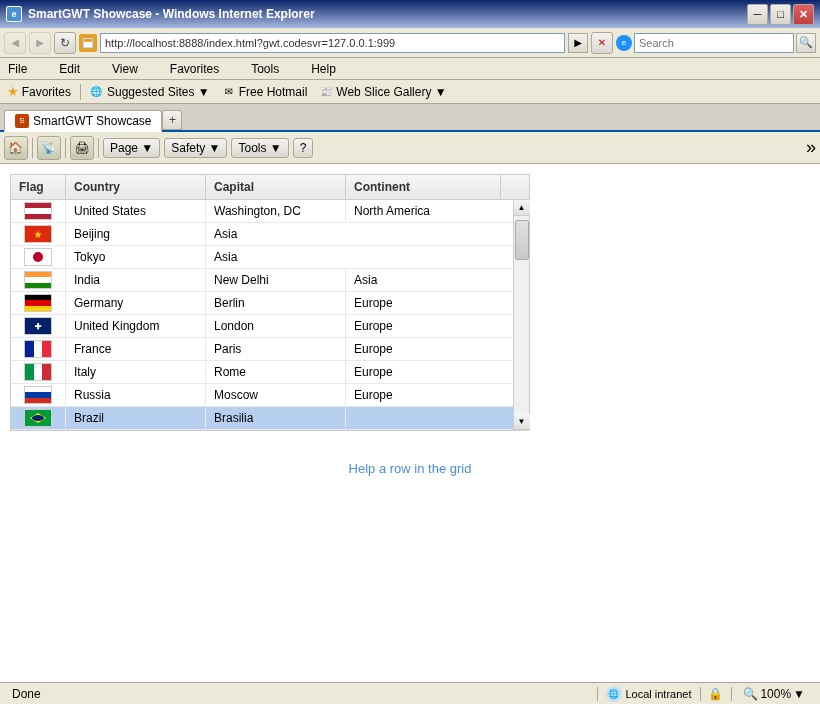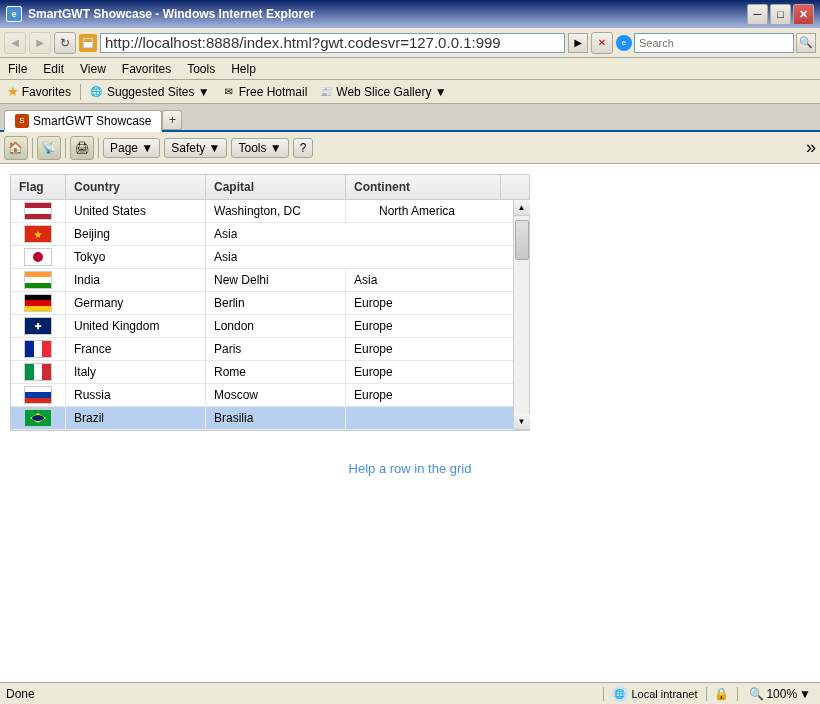--- a/index.html
+++ b/index.html
@@ -88,21 +88,21 @@
       display: flex;
       align-items: center;
       justify-content: center;
       font-size: 9px;
     }
     .address-input {
       flex: 1;
       height: 20px;
       border: 1px solid #7f9db9;
       background: white;
-      font-size: 15px;
+      font-size: 11px;
       padding: 0 4px;
       color: #333;
     }
     .go-btn {
       width: 20px;
       height: 20px;
       background: linear-gradient(to bottom, #f5f3ee, #dbd8d0);
       border: 1px solid #aca899;
       display: flex;
       align-items: center;
@@ -145,21 +145,21 @@
       justify-content: center;
       cursor: pointer;
       font-size: 11px;
     }
 
     
     .menu-bar {
       background: #ece9d8;
       padding: 2px 4px;
       display: flex;
-      gap: 8px;
+      gap: 24px;
       border-bottom: 1px solid #aca899;
       height: 22px;
       align-items: center;
     }
     .menu-item {
       font-size: 12px;
       color: #000;
       padding: 1px 4px;
       cursor: pointer;
       text-decoration: none;
@@ -395,21 +395,21 @@
       text-align: center;
     }
 
     
     .status-bar {
       background: #ece9d8;
       border-top: 1px solid #aca899;
       height: 22px;
       display: flex;
       align-items: center;
-      padding: 0 6px;
+      padding: 0 12px;
       font-size: 12px;
       gap: 8px;
     }
     .status-left { flex: 1; }
     .status-divider { width: 1px; height: 14px; background: #aca899; }
     .status-icon {
       display: flex;
       align-items: center;
       gap: 3px;
       font-size: 11px;
@@ -544,21 +544,21 @@
 
     <div class="grid-body" style="position:relative;">
 
       <div id="grid-rows">
           <div class="grid-row">
             <div class="grid-cell flag-cell col-flag">
               <div class="flag" style="background: linear-gradient(rgb(178, 34, 52) 33%, white 33%, white 67%, rgb(178, 34, 52) 67%);"></div>
             </div>
             <div class="grid-cell col-country">United States</div>
             <div class="grid-cell col-capital">Washington, DC</div>
-            <div class="grid-cell col-continent" style="border-right: none; margin-left: 25px;">North America</div>
+            <div class="grid-cell col-continent" style="border-right: none;">North America</div>
           </div>
           <div class="grid-row">
             <div class="grid-cell flag-cell col-flag">
               <div class="flag" style="background: rgb(222, 41, 16);">
                 <span style="color:#FFD700;font-size:10px;">★</span>
               </div>
             </div>
             <div class="grid-cell col-capital">Beijing</div>
             <div class="grid-cell col-continent" style="border-right: none;">Asia</div>
           </div>

